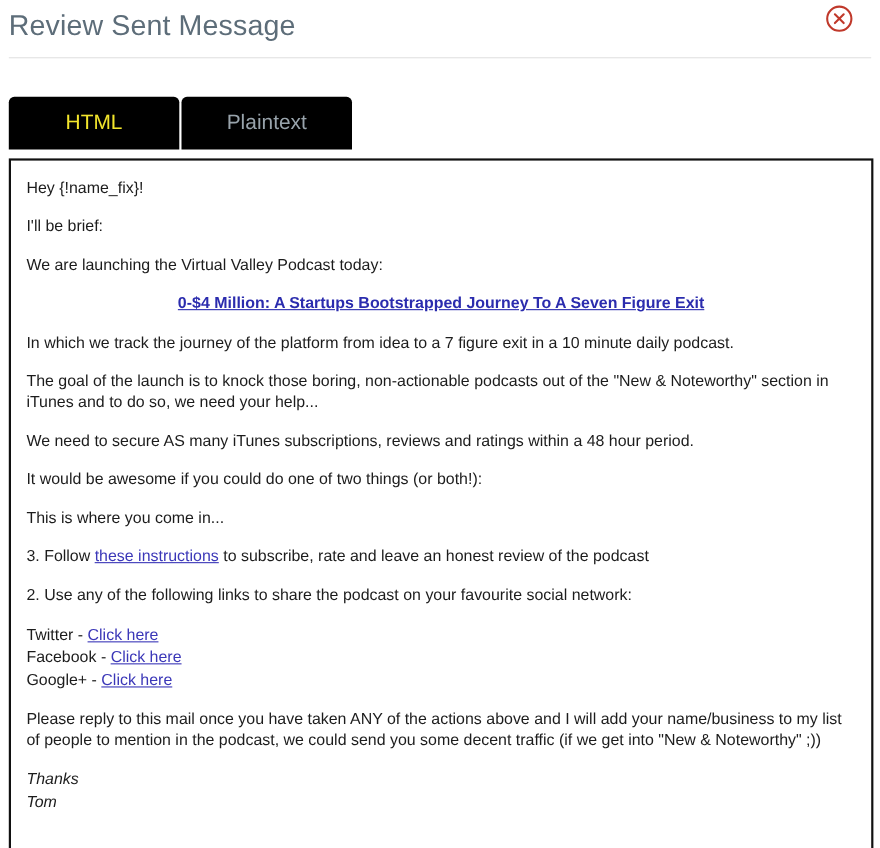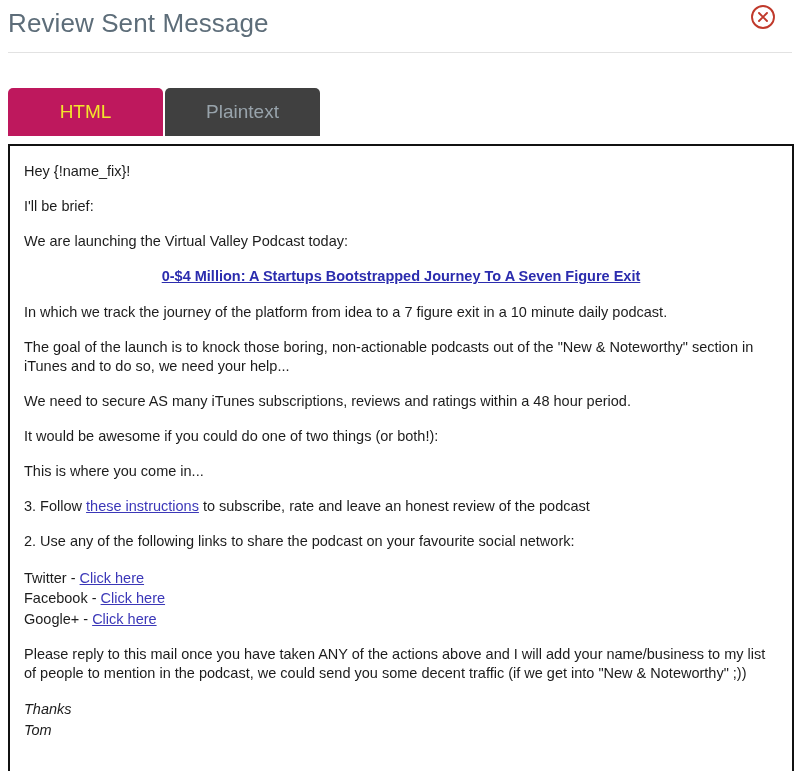--- a/index.html
+++ b/index.html
@@ -69,25 +69,25 @@
     display: flex;
     align-items: center;
     justify-content: center;
     font-size: 19px;
     border: none;
     cursor: pointer;
     border-radius: 5px 5px 0 0;
     font-family: "Liberation Sans", sans-serif;
   }
   .tab.active {
-    background: #be185d;
+    background: #000000;
     color: #f2e52c;
   }
   .tab.inactive {
-    background: #404040;
+    background: #000000;
     color: #98a3ab;
     margin-left: 2px;
   }
 
   
   .message-frame {
     position: absolute;
     left: 8px;
     top: 144px;
     width: 786px;

